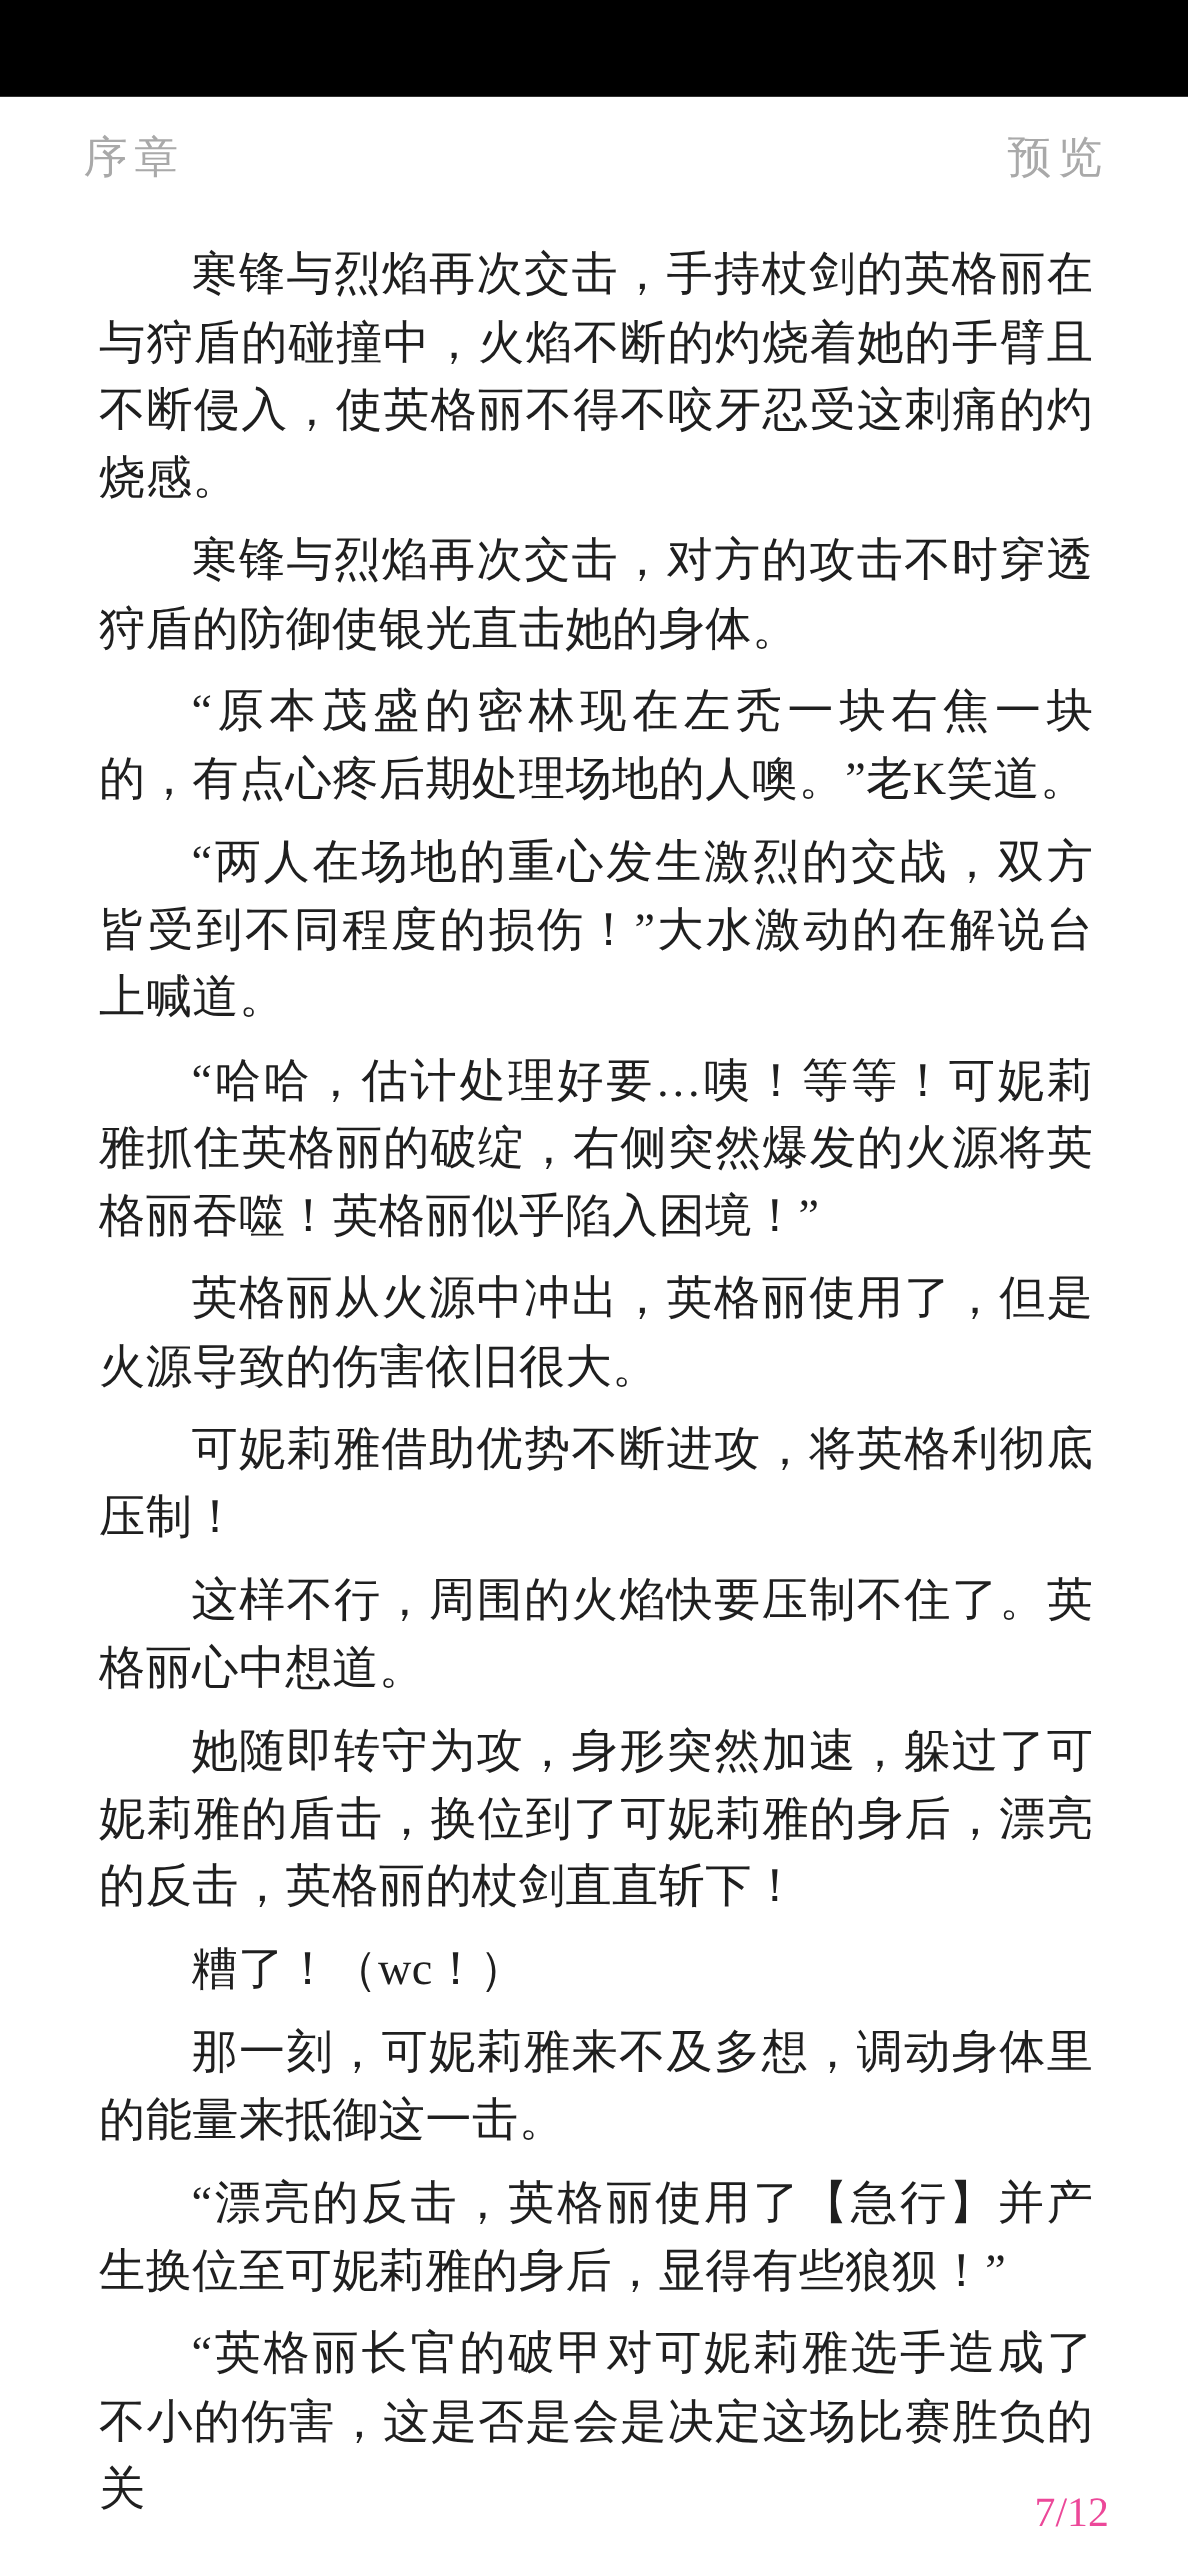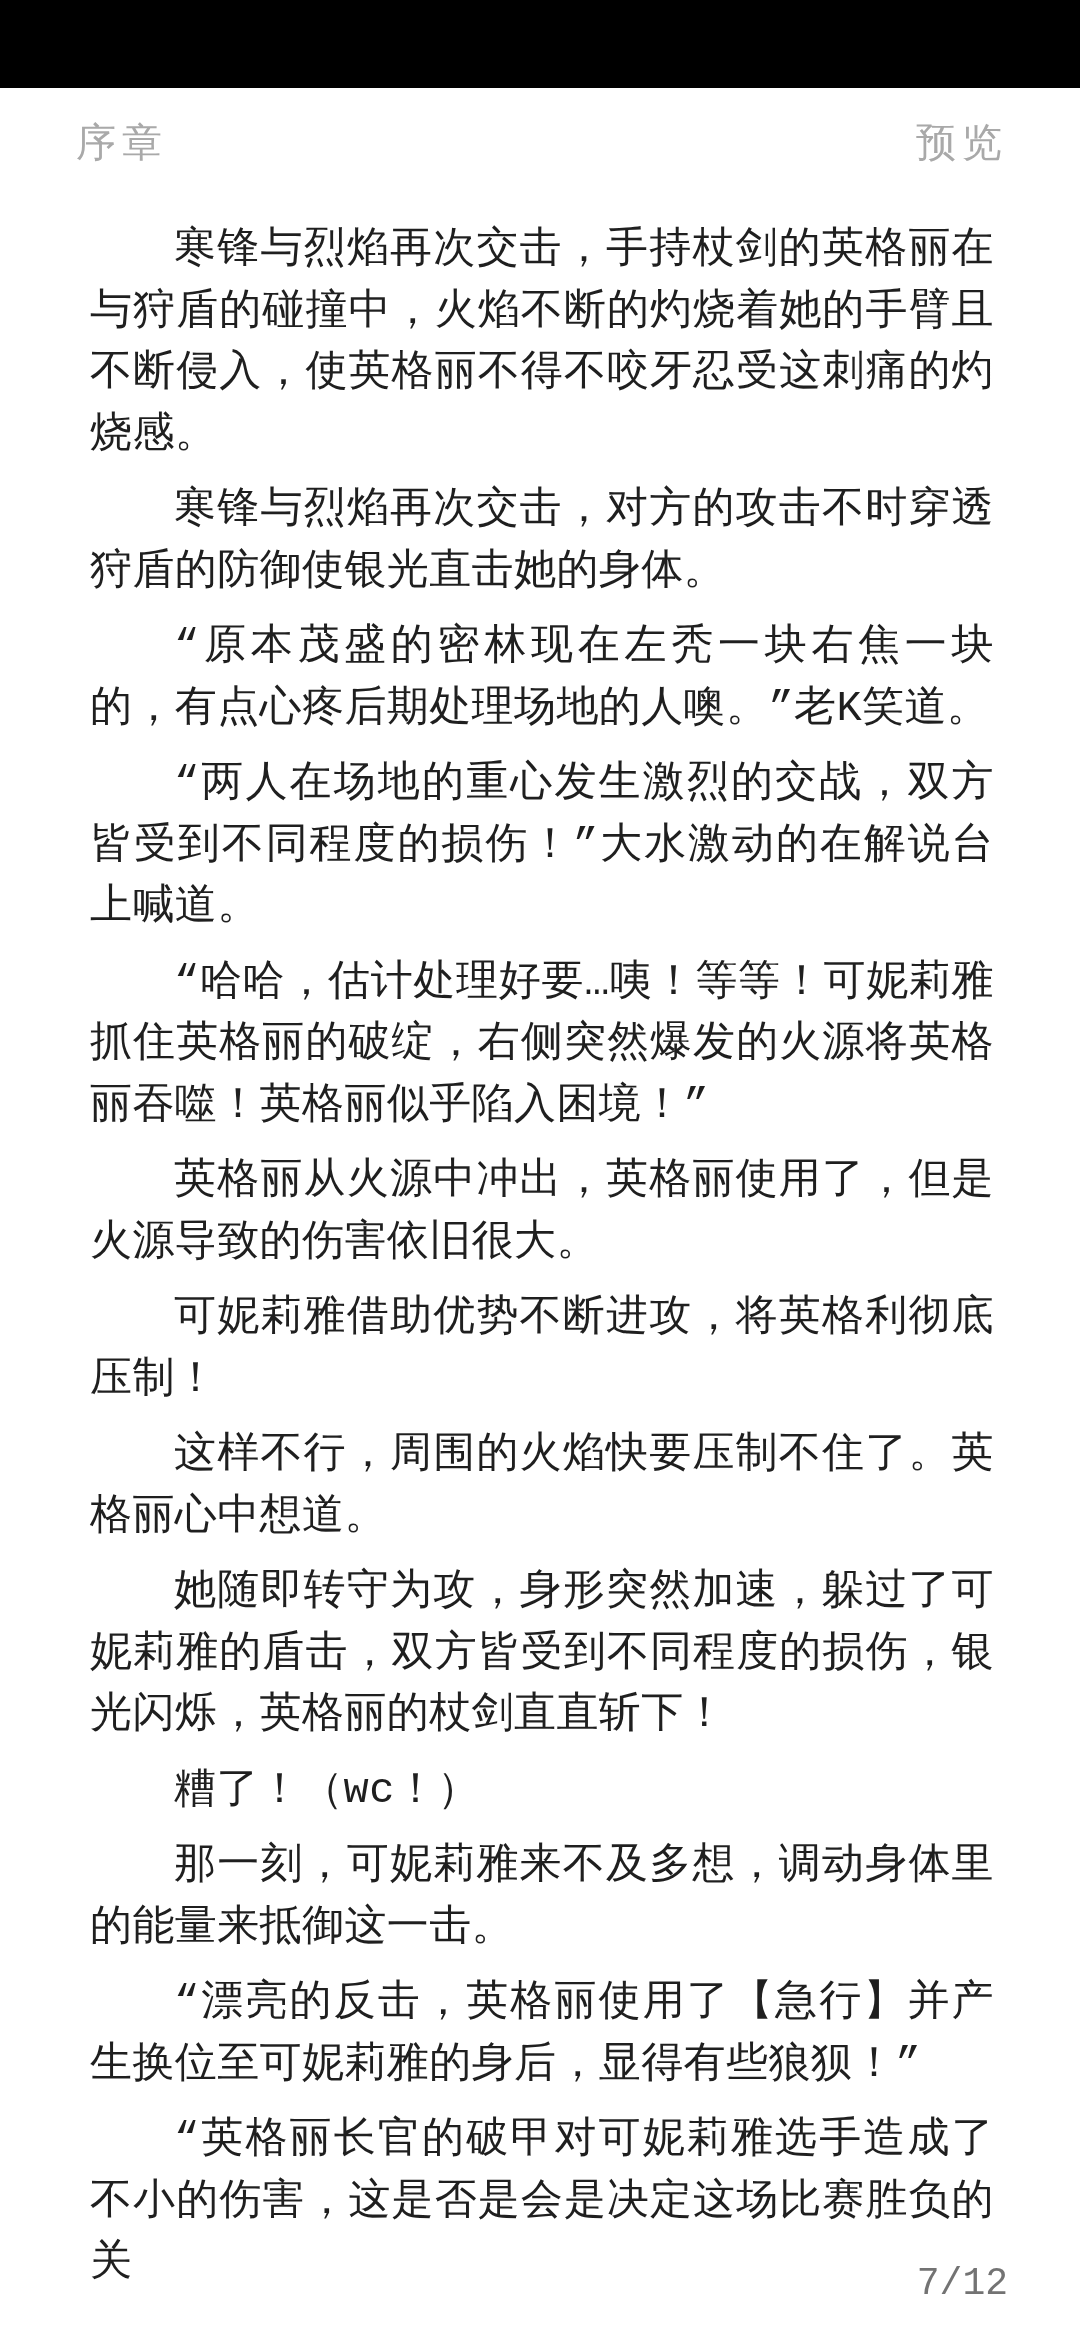--- a/index.html
+++ b/index.html
@@ -2,21 +2,21 @@
 <html><head>
 <meta charset="utf-8">
 <style>
   html, body { margin: 0; padding: 0; background: #ffffff; }
   .screen {
     position: relative;
     width: 1080px;
     height: 2340px;
     background: #ffffff;
     overflow: hidden;
-    font-family: Liberation Mono, monospace;
+    font-family: Liberation Serif, serif;
   }
   .status-bar {
     position: absolute;
     top: 0; left: 0;
     width: 1080px;
     height: 88px;
     background: #000000;
   }
   .reader-header {
     position: absolute;
@@ -48,21 +48,21 @@
     padding: 0;
     text-indent: 2em;
     word-break: break-all;
   }
   .reader-footer {
     position: absolute;
     top: 2262px;
     left: 76px;
     right: 72px;
     text-align: right;
-    color: #737373;
+    color: #ec4899;
     font-size: 38px;
   }
 </style>
 </head>
 <body>
 
 <div class="screen">
 
   <div class="status-bar"></div>
 
@@ -73,21 +73,21 @@
 
   <div class="reader-content" id="paragraphs">
       <p>寒锋与烈焰再次交击，手持杖剑的英格丽在与狩盾的碰撞中，火焰不断的灼烧着她的手臂且不断侵入，使英格丽不得不咬牙忍受这刺痛的灼烧感。</p>
       <p>寒锋与烈焰再次交击，对方的攻击不时穿透狩盾的防御使银光直击她的身体。</p>
       <p>“原本茂盛的密林现在左秃一块右焦一块的，有点心疼后期处理场地的人噢。”老K笑道。</p>
       <p>“两人在场地的重心发生激烈的交战，双方皆受到不同程度的损伤！”大水激动的在解说台上喊道。</p>
       <p>“哈哈，估计处理好要…咦！等等！可妮莉雅抓住英格丽的破绽，右侧突然爆发的火源将英格丽吞噬！英格丽似乎陷入困境！”</p>
       <p>英格丽从火源中冲出，英格丽使用了，但是火源导致的伤害依旧很大。</p>
       <p>可妮莉雅借助优势不断进攻，将英格利彻底压制！</p>
       <p>这样不行，周围的火焰快要压制不住了。英格丽心中想道。</p>
-      <p>她随即转守为攻，身形突然加速，躲过了可妮莉雅的盾击，双方皆受到不同程度的损伤，银光闪烁，英格丽的杖剑直直斩下！</p>
+      <p>她随即转守为攻，身形突然加速，躲过了可妮莉雅的盾击，换位到了可妮莉雅的身后，漂亮的反击，英格丽的杖剑直直斩下！</p>
       <p>糟了！（wc！）</p>
       <p>那一刻，可妮莉雅来不及多想，调动身体里的能量来抵御这一击。</p>
       <p>“漂亮的反击，英格丽使用了【急行】并产生换位至可妮莉雅的身后，显得有些狼狈！”</p>
       <p>“英格丽长官的破甲对可妮莉雅选手造成了不小的伤害，这是否是会是决定这场比赛胜负的关</p>
     </div>
 
   <div class="reader-footer">
     <span>7/12</span>
   </div>
 

